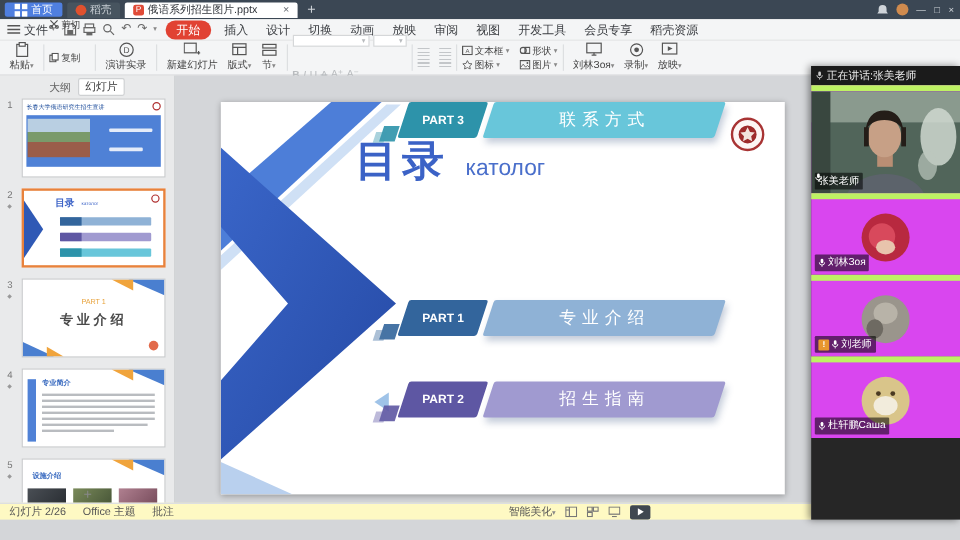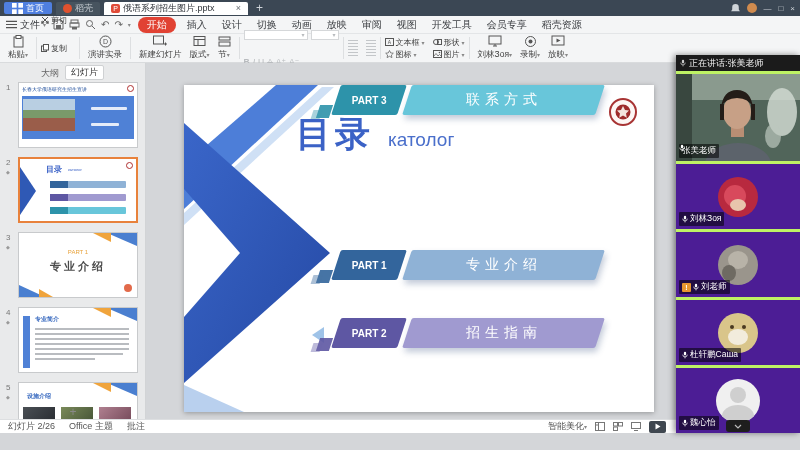--- a/index.html
+++ b/index.html
@@ -103,32 +103,32 @@
   .part-row:nth-of-type(2){top:165px;}
   .part-row:nth-of-type(3){top:233px;}
   .cube{position:absolute;left:-18px;bottom:-3px;width:13px;height:13px;transform:skewX(-18deg);opacity:.9;}
   .cube::after{content:"";position:absolute;left:-5px;top:5px;width:9px;height:9px;background:inherit;opacity:.45;}
   .part-label{width:66px;transform:skewX(-18deg);display:flex;align-items:center;justify-content:center;border-radius:2px;}
   .part-label span{transform:skewX(18deg);color:#fff;font-size:10px;font-weight:bold;}
   .part-bar{flex:1;margin-left:5px;transform:skewX(-18deg);display:flex;align-items:center;justify-content:center;border-radius:2px;box-shadow:3px 4px 6px rgba(40,70,120,.28);}
   .part-bar span{transform:skewX(18deg);color:#fff;font-size:14px;letter-spacing:5px;}
 
   
-  .statusbar{position:absolute;left:0;top:419px;width:800px;height:14px;background:#ffffff;border-top:1px solid #dddfe1;display:flex;align-items:center;font-size:9px;color:#555;padding:0 134px 0 8px;gap:14px;}
+  .statusbar{position:absolute;left:0;top:419px;width:676px;height:14px;background:#fef9c3;border-top:1px solid #dddfe1;display:flex;align-items:center;font-size:9px;color:#555;padding:0 134px 0 8px;gap:14px;}
   .sb-right{margin-left:auto;display:flex;align-items:center;gap:8px;}
   .play-btn{width:17px;height:12px;background:#3f4750;border-radius:2px;display:flex;align-items:center;justify-content:center;}
   .vico{width:10px;height:9px;display:block;}
 
   
   .sharebar{position:absolute;left:0;top:433px;width:800px;height:17px;background:#121212;display:flex;align-items:center;gap:5px;padding:0 8px;color:#e8e8e8;font-size:10px;}
 
   
   .meeting{position:absolute;right:0;top:55px;width:124px;height:378px;background:#262626;box-shadow:-2px 0 6px rgba(0,0,0,.45);display:flex;flex-direction:column;}
   .meet-header{height:16px;background:#1b1b1b;color:#eee;font-size:9px;display:flex;align-items:center;gap:3px;padding:0 4px;flex:0 0 auto;}
-  .tile{position:relative;background:#4c1d95;border-top:3px solid #bef264;flex:0 0 68px;display:flex;align-items:center;justify-content:center;}
+  .tile{position:relative;background:#d946ef;border-top:5px solid #bef264;flex:0 0 68px;display:flex;align-items:center;justify-content:center;}
   .tile.video{flex:0 0 90px;padding:0;overflow:hidden;}
   .tile.video svg{position:absolute;inset:0;}
   .tile-label{position:absolute;left:3px;bottom:3px;background:rgba(0,0,0,.55);color:#fff;font-size:8.5px;display:flex;align-items:center;gap:2px;padding:1px 3px;border-radius:1px;z-index:2;max-width:112px;white-space:nowrap;}
   .av{width:40px;height:40px;border-radius:50%;position:relative;overflow:hidden;}
   .warn-ico{width:9px;height:9px;background:#e8962e;border-radius:1px;color:#fff;font-size:7px;line-height:9px;text-align:center;font-weight:bold;}
   .chev-btn{position:absolute;left:50%;bottom:1px;transform:translateX(-50%);width:24px;height:12px;background:#1e1e1e;border-radius:3px;display:flex;align-items:center;justify-content:center;z-index:2;}
 </style>
 </head>
 <body>
 
@@ -596,34 +596,15 @@
       <div class="tile-label">
         <svg width="6" height="8" viewBox="0 0 8 10">
             <rect x="2.5" y="0.5" width="3" height="5" rx="1.5" fill="#fff"></rect>
             <path d="M1 4.5a3 3 0 0 0 6 0" stroke="#fff" fill="none"></path>
             <path d="M4 7.5v2" stroke="#fff"></path>
           </svg>
         <span>杜轩鹏Саша</span>
       </div>
     </div>
 
-    <div class="tile">
-      <div class="av" style="background:#f0f0f0;width:44px;height:44px;">
-        <div style="position:absolute;left:14px;top:8px;width:16px;height:16px;border-radius:50%;background:#cfcfcf;"></div>
-        <div style="position:absolute;left:6px;top:26px;width:32px;height:22px;border-radius:50% 50% 0 0;background:#cfcfcf;"></div>
-      </div>
-      <div class="tile-label">
-        <svg width="6" height="8" viewBox="0 0 8 10">
-            <rect x="2.5" y="0.5" width="3" height="5" rx="1.5" fill="#fff"></rect>
-            <path d="M1 4.5a3 3 0 0 0 6 0" stroke="#fff" fill="none"></path>
-            <path d="M4 7.5v2" stroke="#fff"></path>
-          </svg>
-        <span>魏心怡</span>
-      </div>
-      <div class="chev-btn">
-        <svg width="8" height="5" viewBox="0 0 8 5">
-            <path d="M1 1l3 3 3-3" fill="none" stroke="#bbb" stroke-width="1.2"></path>
-          </svg>
-      </div>
-    </div>
   </div>
 
 </div>
 
 </body></html>

